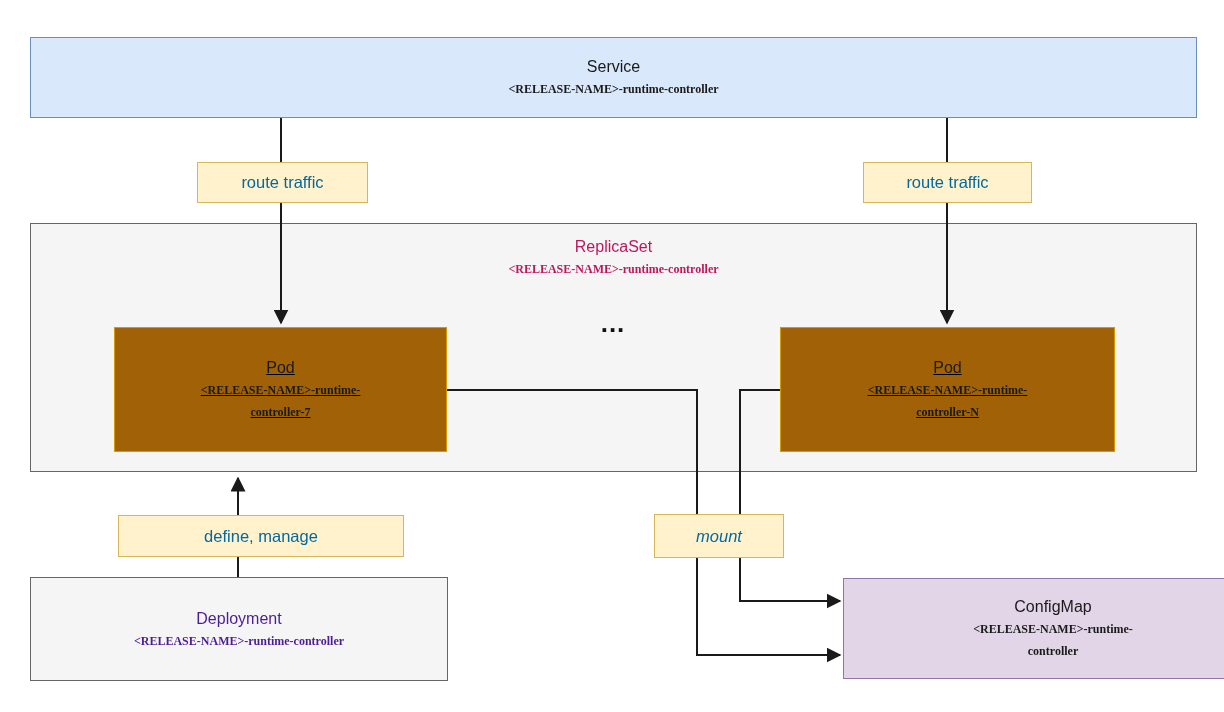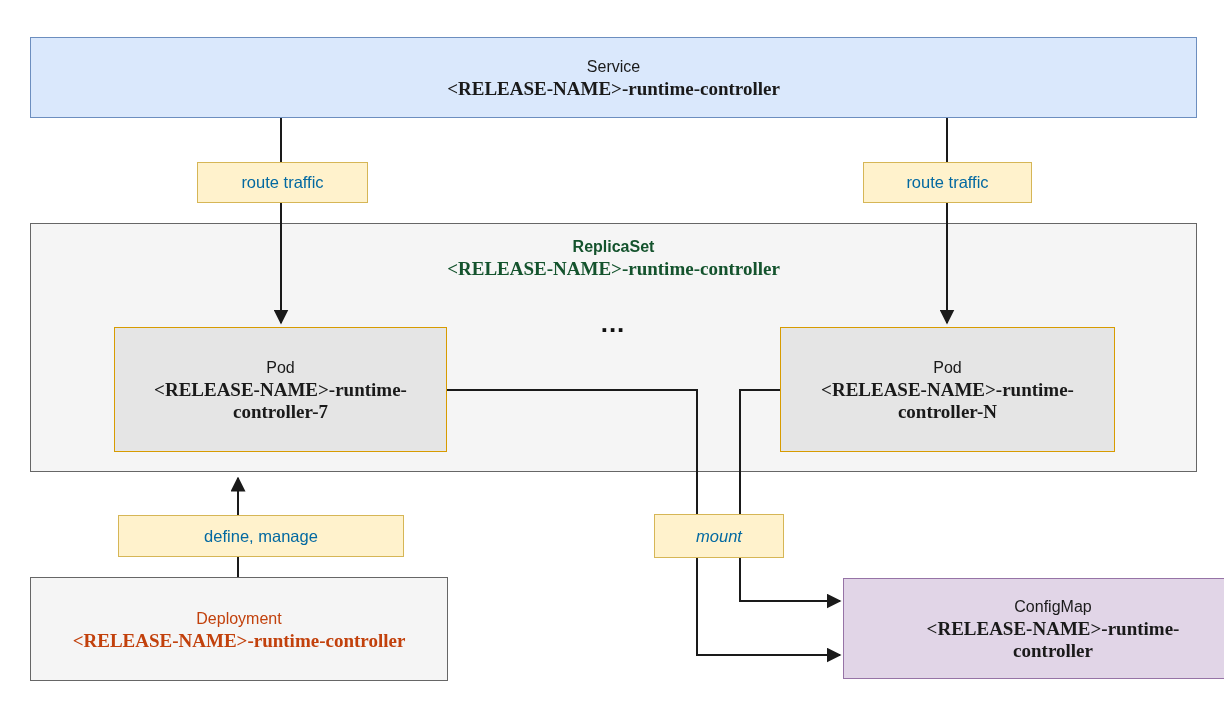--- a/index.html
+++ b/index.html
@@ -6,39 +6,39 @@
   #canvas{
     position:relative;width:1224px;height:712px;background:#ffffff;
     font-family:"Liberation Sans",sans-serif;overflow:hidden;
   }
   .node{
     position:absolute;box-sizing:border-box;display:flex;flex-direction:column;
     justify-content:center;align-items:center;text-align:center;z-index:3;
   }
   .node .title{font-size:16px;line-height:23px;color:#1a1a1a;}
   .node .name{
-    font-family:"Liberation Serif",serif;font-weight:bold;font-size:19px;
+    font-family:"Liberation Serif",serif;font-weight:bold;font-size:12px;
     line-height:22px;color:#1a1a1a;
   }
   
   #service{left:30px;top:37px;width:1167px;height:81px;
     background:#dae8fc;border:1.5px solid #6c8ebf;}
   
   #replicaset{left:30px;top:223px;width:1167px;height:249px;
     background:#f5f5f5;border:1.5px solid #666666;justify-content:flex-start;
     padding-top:11px;z-index:1;}
-  #replicaset .title,#replicaset .name{color:#14532d;font-weight:bold;}
+  #replicaset .title,#replicaset .name{color:#be185d;}
   
-  .pod{background:#e5e5e5;border:1.5px solid #d79b00;}
+  .pod{background:#a16207;border:1.5px solid #d79b00;text-decoration:underline;}
   #pod-left{left:114px;top:327px;width:333px;height:125px;}
   #pod-right{left:780px;top:327px;width:335px;height:125px;}
   
   #deployment{left:30px;top:577px;width:418px;height:104px;
     background:#f5f5f5;border:1.5px solid #666666;}
-  #deployment .title,#deployment .name{color:#c2410c;}
+  #deployment .title,#deployment .name{color:#4c1d95;}
   
   #configmap{left:843px;top:578px;width:420px;height:101px;
     background:#e1d5e7;border:1.5px solid #9673a6;}
   
   .edge-label{
     position:absolute;box-sizing:border-box;display:flex;align-items:center;
     justify-content:center;background:#fff2cc;border:1px solid #d6b656;
     font-size:16.5px;color:#0369a1;z-index:4;
   }
   #rt-left{left:197px;top:162px;width:171px;height:41px;}

